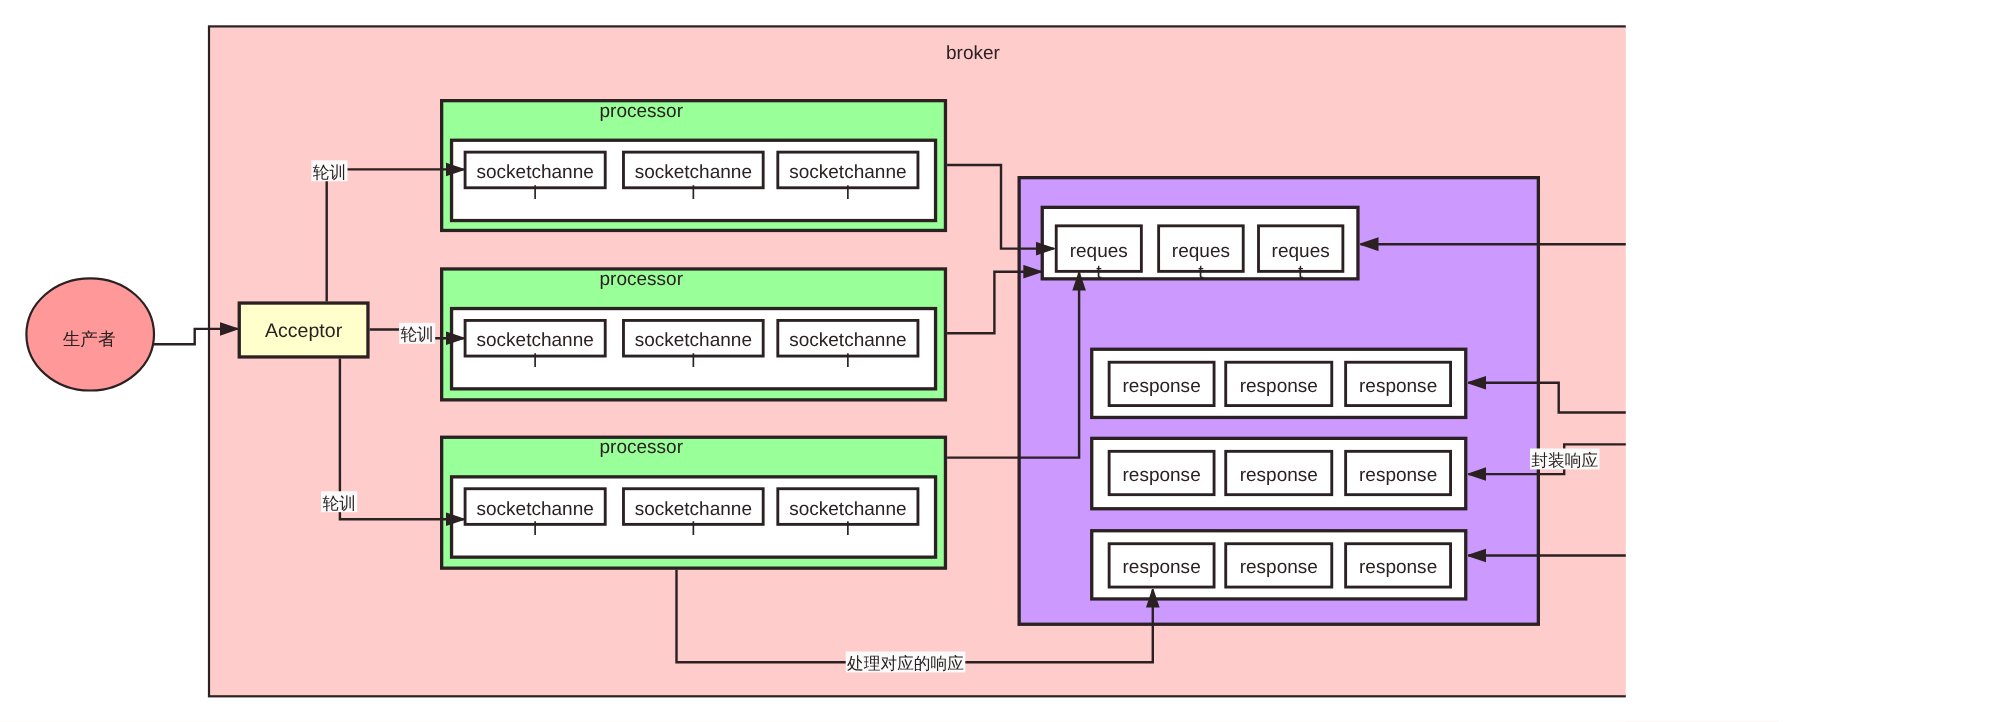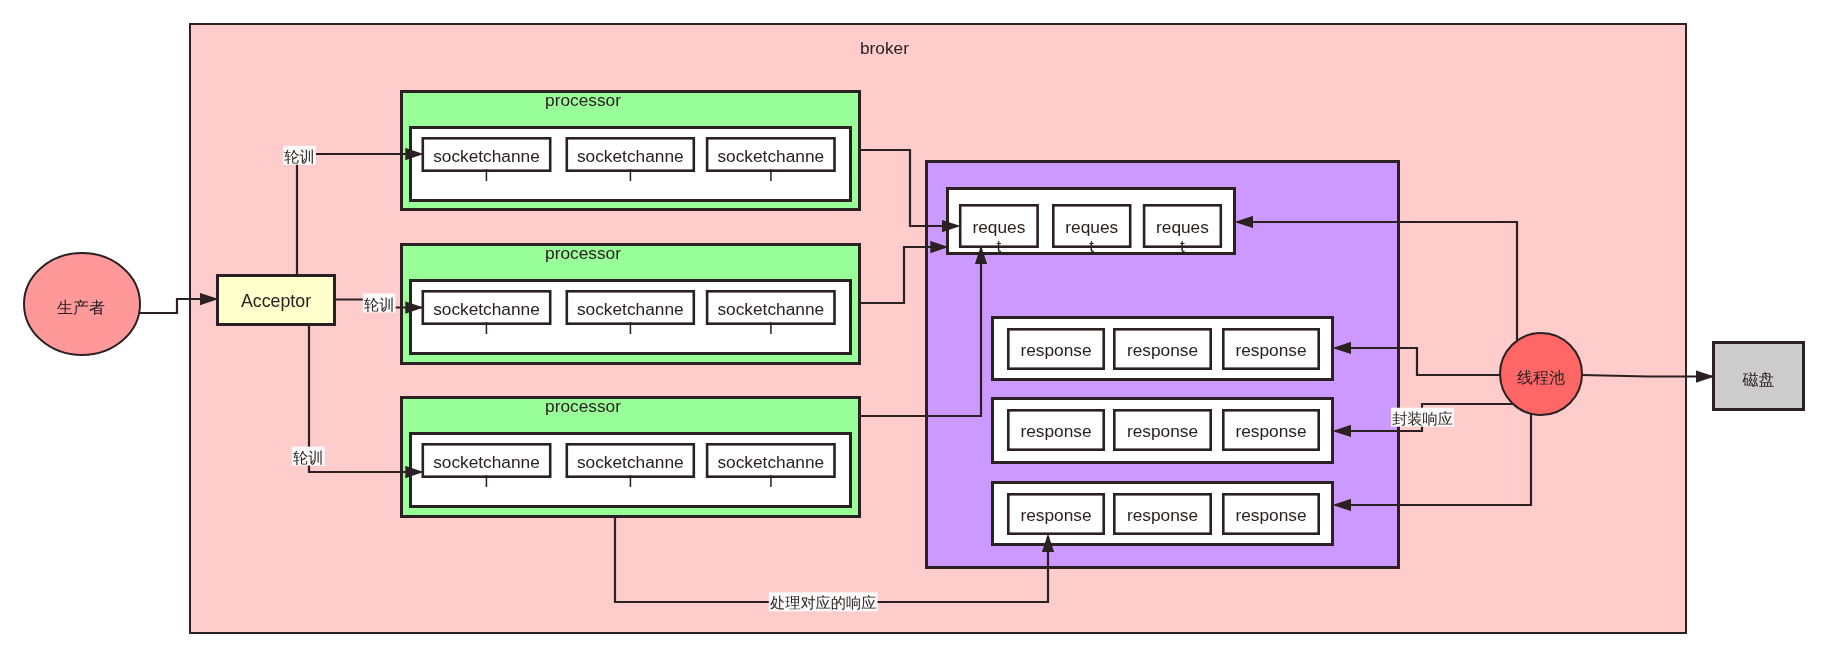--- a/index.html
+++ b/index.html
@@ -1,17 +1,17 @@
 <!DOCTYPE html>
 <html><head>
 <meta charset="utf-8">
 <title>broker architecture diagram</title>
 <style>
   html,body{margin:0;padding:0;background:#ffffff;}
-  #stage{position:relative;width:1822px;height:656px;background:#ffffff;overflow:hidden;
+  #stage{position:relative;width:1478px;height:656px;background:#ffffff;overflow:hidden;
          font-family:"Liberation Sans","DejaVu Sans",sans-serif;}
   svg{display:block;shape-rendering:geometricPrecision;}
   text{font-family:"Liberation Sans","DejaVu Sans",sans-serif;}
   #layer-labels{will-change:transform;}
   text.cjk{font-family:"Liberation Sans","DejaVu Sans",sans-serif;}
 </style>
 </head>
 <body>
 
 <div id="stage">

